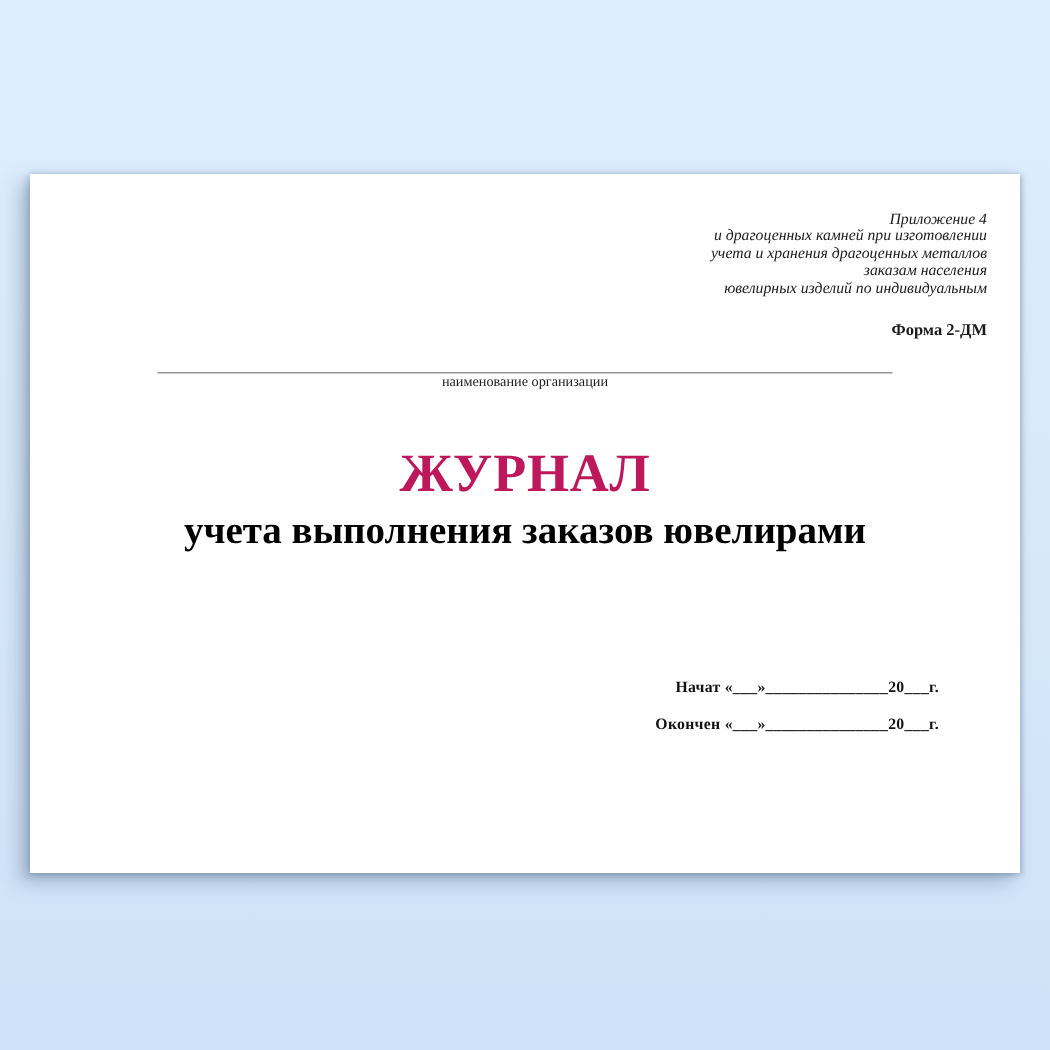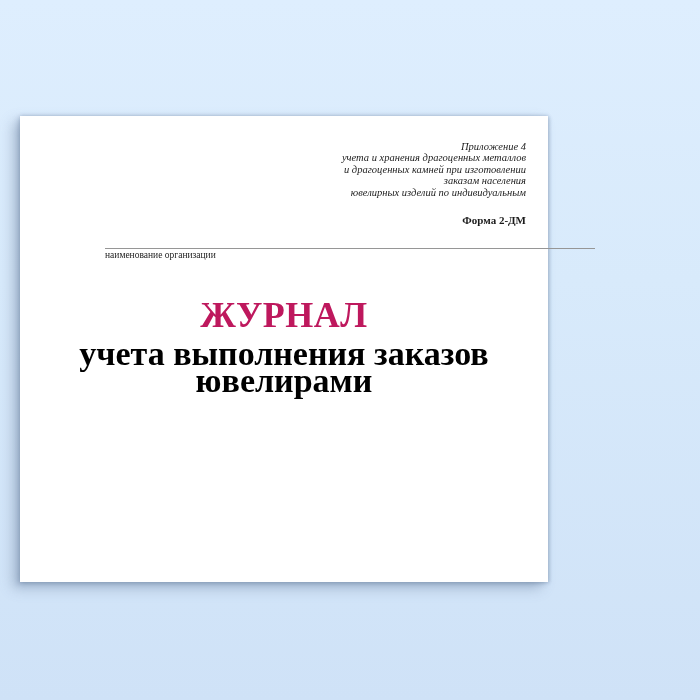--- a/index.html
+++ b/index.html
@@ -14,21 +14,21 @@
     width: 700px;
     height: 700px;
     background: linear-gradient(180deg, #deeefe 0%, #d8eafb 40%, #cfe2f7 100%);
     font-family: "Liberation Serif", "DejaVu Serif", serif;
     color: #1a1a1a;
   }
   .sheet {
     position: absolute;
     left: 20px;
     top: 116px;
-    width: 528px;
+    width: 660px;
     height: 466px;
     background: #ffffff;
     box-shadow:
       -7px 6px 12px rgba(99, 122, 153, 0.42),
       -2px 2px 5px rgba(99, 122, 153, 0.32),
       2px 1px 3px rgba(118, 140, 168, 0.28),
       0 -1px 3px rgba(130, 150, 176, 0.25);
   }
   .appendix {
     position: absolute;
@@ -45,21 +45,21 @@
     font-style: normal;
     font-weight: bold;
     font-size: 11px;
     margin-top: 17px;
   }
   .org-block {
     position: absolute;
     left: 85px;
     top: 132px;
     width: 490px;
-    text-align: left;
+    text-align: center;
   }
   .org-rule {
     height: 0;
     border-top: 1.4px solid #969696;
   }
   .org-label {
     margin-top: 1px;
     font-size: 9.5px;
     line-height: 11px;
     color: #222222;
@@ -76,21 +76,21 @@
     color: #be185d;
     letter-spacing: 0.5px;
   }
   .doc-subtitle {
     position: absolute;
     left: 0;
     top: 224px;
     width: 100%;
     text-align: center;
     font-weight: bold;
-    font-size: 34px;
+    font-size: 26px;
     line-height: 27px;
     color: #000000;
   }
   .dates {
     position: absolute;
     right: 54px;
     top: 330px;
     text-align: right;
     font-weight: bold;
     font-size: 10.5px;
@@ -101,30 +101,34 @@
   }
 </style>
 </head>
 <body>
 
 <div class="scene">
   <div class="sheet">
 
     <div class="appendix">
       <div>Приложение 4</div>
+      <div>и драгоценных камней при изготовлении</div>
       <div>учета и хранения драгоценных металлов</div>
-      <div>и драгоценных камней при изготовлении</div>
       <div>заказам населения</div>
       <div>ювелирных изделий по индивидуальным</div>
       <div class="form-label">Форма 2-ДМ</div>
     </div>
 
     <div class="org-block">
       <div class="org-rule"></div>
       <div class="org-label">наименование организации</div>
     </div>
 
     <div class="doc-title">ЖУРНАЛ</div>
     <div class="doc-subtitle">учета выполнения заказов ювелирами</div>
 
+    <div class="dates">
+      <div>Начат «___»_______________20___г.</div>
+      <div>Окончен «___»_______________20___г.</div>
+    </div>
 
   </div>
 </div>
 
 </body></html>

